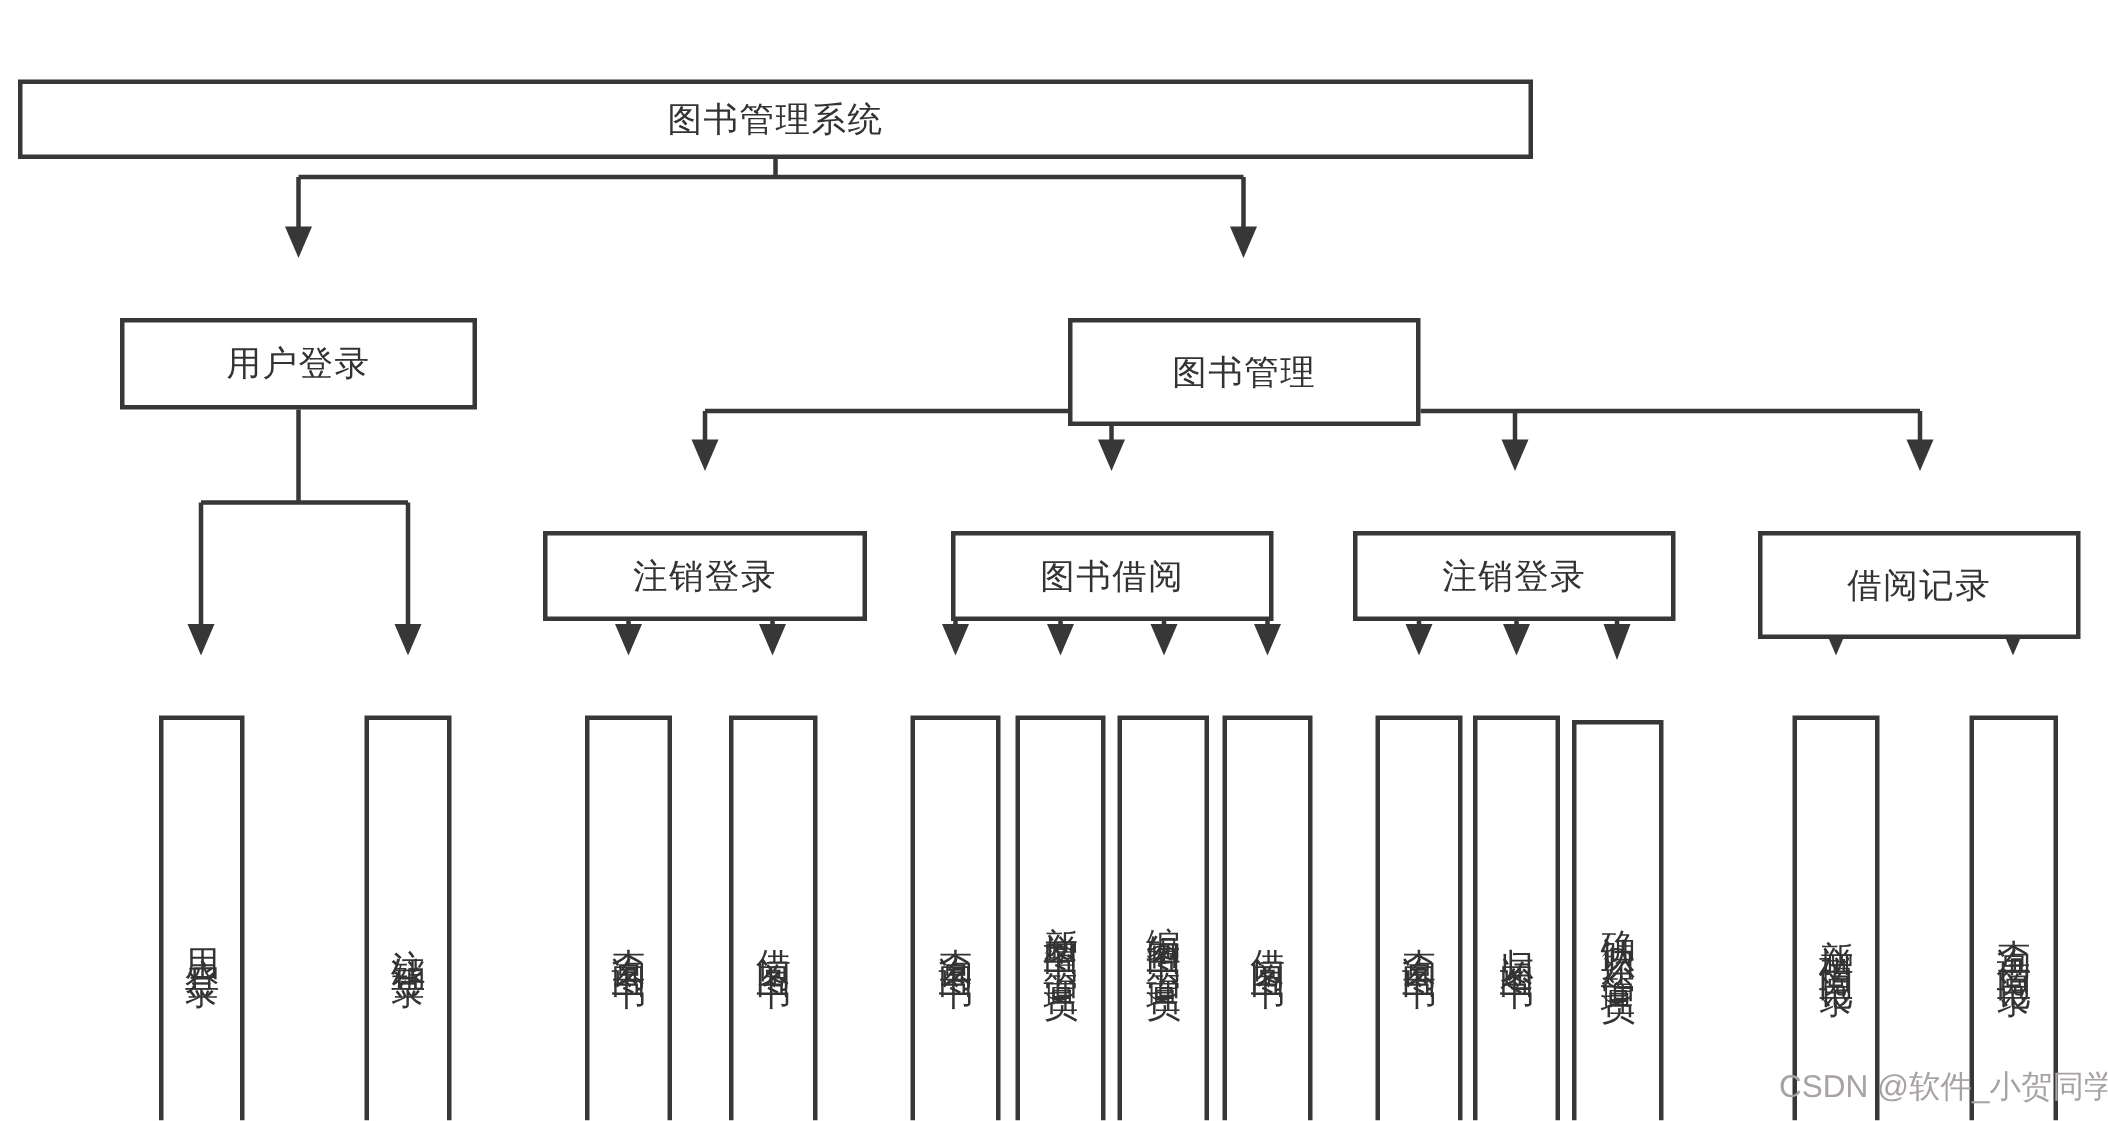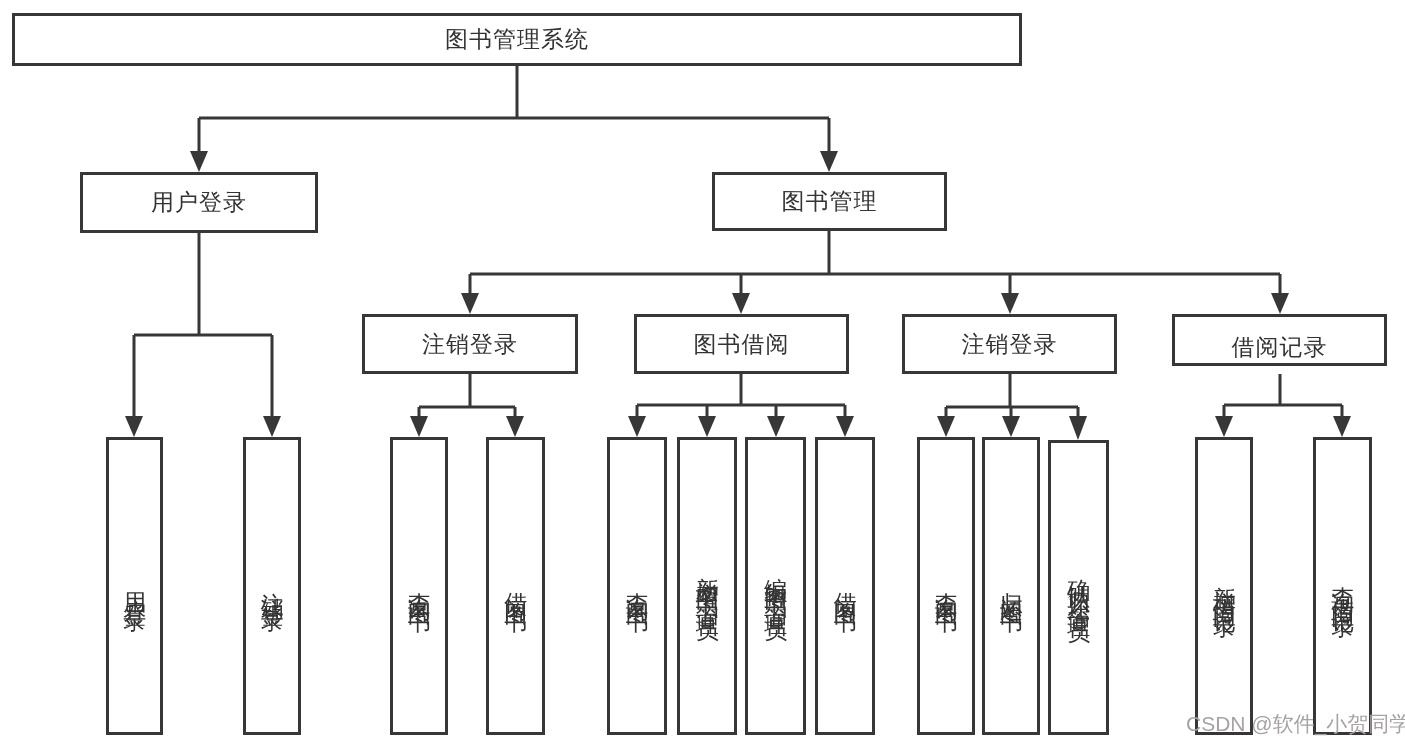--- a/index.html
+++ b/index.html
@@ -19,20 +19,21 @@
   .wires{position:absolute;left:0;top:0;width:1405px;height:747px;}
   .wires path{stroke:var(--line);stroke-width:3;fill:none;}
   .wires .arrow{fill:var(--line);stroke:none;}
   .node{
     position:absolute;
     box-sizing:border-box;
     border:3px solid var(--line);
     background:#fff;
     display:flex;align-items:center;justify-content:center;
     color:var(--text);
+    margin-top:40px;
   }
   .node.h span{font-size:23px;letter-spacing:1px;white-space:nowrap;}
   .node.v span{
     writing-mode:vertical-rl;
     font-size:23px;
     letter-spacing:6px;
     line-height:1.1;
     white-space:nowrap;
   }
   .watermark{
@@ -85,34 +86,34 @@
     <polygon class="arrow" points="1333,416 1351,416 1342,437"></polygon>
   </svg>
 
   <div class="node h" style="left:12px;top:13px;width:1010px;height:53px;">
     <span>图书管理系统</span>
   </div>
 
   <div class="node h" style="left:80px;top:172px;width:238px;height:61px;">
     <span>用户登录</span>
   </div>
-  <div class="node h" style="left:712px;top:172px;width:235px;height:59px;">
+  <div class="node h" style="left:712px;top:172px;width:235px;height:72px;">
     <span>图书管理</span>
   </div>
 
   <div class="node h" style="left:362px;top:314px;width:216px;height:60px;">
     <span>注销登录</span>
   </div>
   <div class="node h" style="left:634px;top:314px;width:215px;height:60px;">
     <span>图书借阅</span>
   </div>
   <div class="node h" style="left:902px;top:314px;width:215px;height:60px;">
     <span>注销登录</span>
   </div>
-  <div class="node h" style="left:1172px;top:314px;width:215px;height:52px;align-items:flex-end;">
+  <div class="node h" style="left:1172px;top:314px;width:215px;height:72px;">
     <span>借阅记录</span>
   </div>
 
   <div class="node v" style="left:106px;top:437px;width:57px;height:298px;">
     <span>用户登录</span>
   </div>
   <div class="node v" style="left:243px;top:437px;width:58px;height:298px;">
     <span>注销登录</span>
   </div>
 

